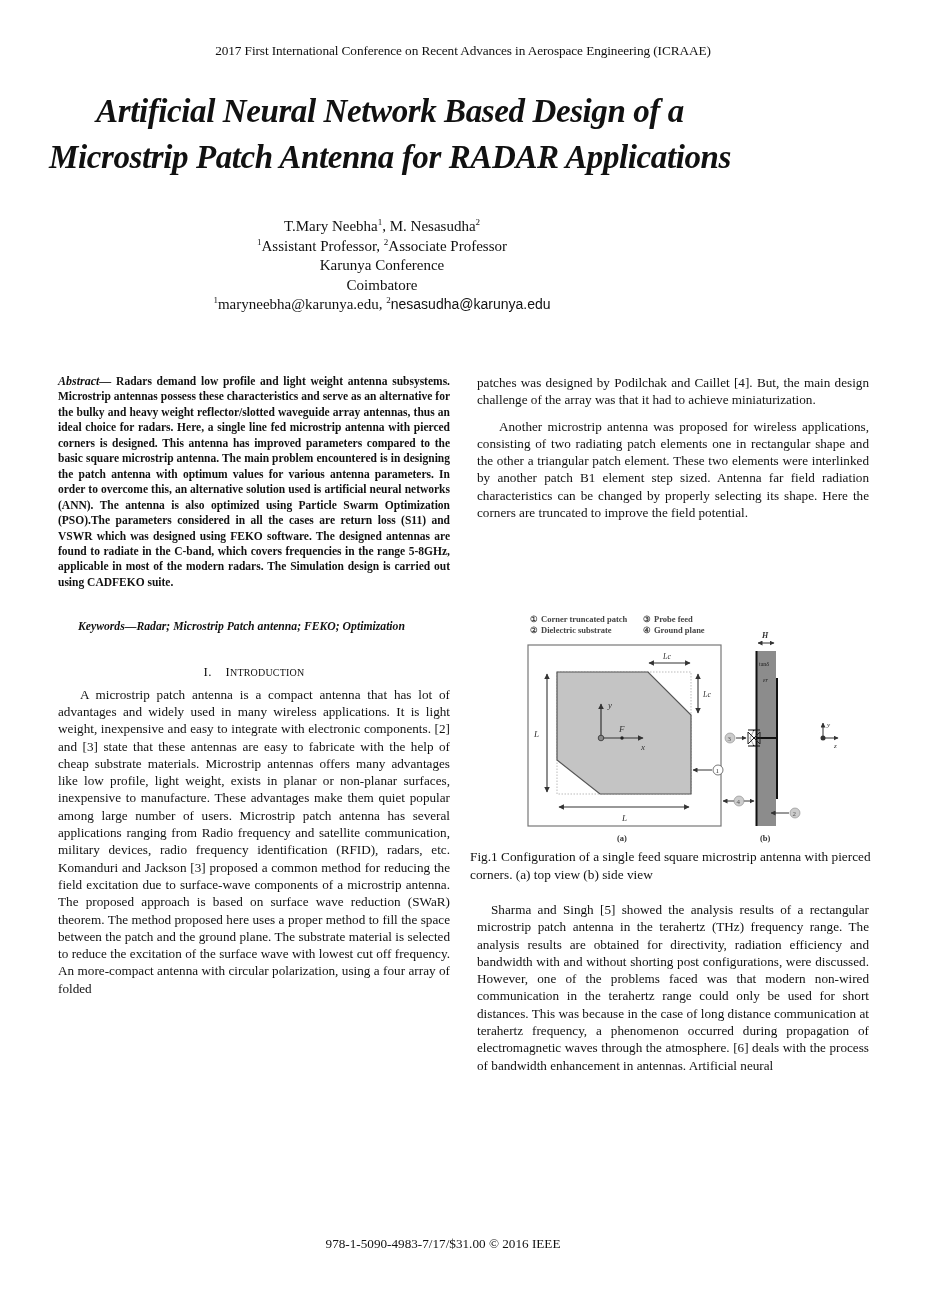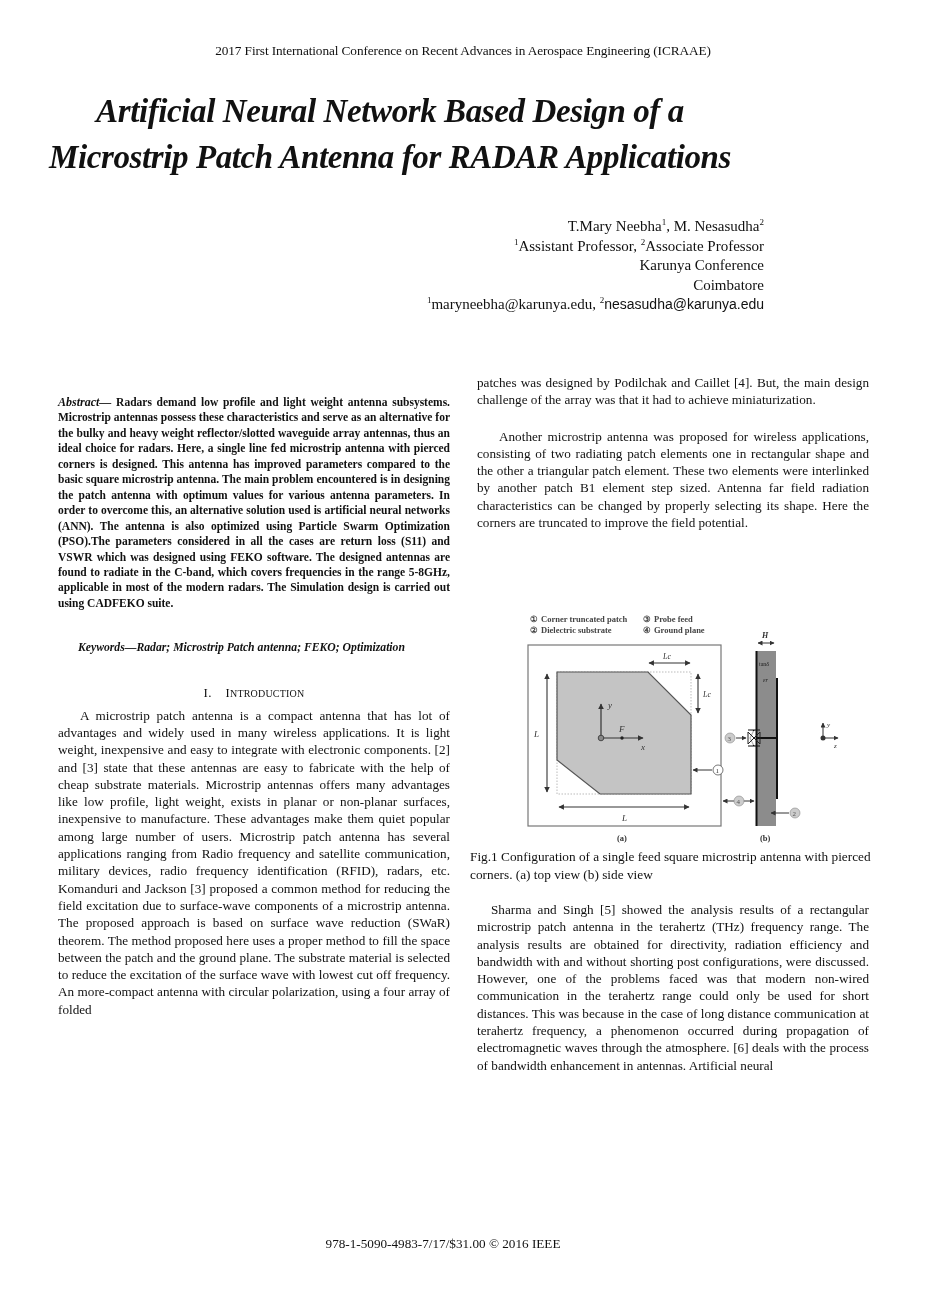--- a/index.html
+++ b/index.html
@@ -10,47 +10,47 @@
   .conf {
     position: absolute; top: 43px; left: 0; width: 926px; text-align: center;
     font-size: 13.3px; letter-spacing: -0.1px;
   }
   .title {
     position: absolute; top: 88px; left: 0; width: 780px; text-align: center;
     font-size: 33px; font-weight: bold; font-style: italic; line-height: 46px;
     letter-spacing: -0.4px;
   }
   .authors {
-    position: absolute; top: 217px; left: 0; width: 764px; text-align: right;
+    position: absolute; top: 217px; left: 0; width: 764px; text-align: center;
     font-size: 15px; line-height: 19.6px;
   }
   .authors sup { font-size: 9px; vertical-align: 6px; line-height: 0; }
   .col {
     position: absolute; width: 392px; font-size: 13.2px; line-height: 17.3px;
     text-align: justify;
   }
-  .col-left { left: 58px; top: 395px; }
+  .col-left { left: 58px; top: 374px; }
   .col-right { left: 477px; top: 374px; }
   .abstract {
     font-weight: bold; font-size: 11.5px; line-height: 15.45px; text-align: justify;
     margin: 0;
   }
   .abstract .lead { font-style: italic; font-size: 12px; }
   .keywords {
     margin: 29px 0 8px 0; font-weight: bold; font-style: italic; font-size: 11.7px;
     line-height: 16px; text-align: justify; text-indent: 20px;
   }
   .section-heading {
     margin: 28px 0 4px 0; text-align: center; font-size: 13px; letter-spacing: 0.2px;
   }
   .section-heading .num { margin-right: 14px; }
   .section-heading .sc { font-size: 12.5px; }
   .section-heading .sc small { font-size: 10px; }
   p.body { margin: 0; text-indent: 22px; }
-  p.body + p.body { margin-top: 19px; }
+  p.body + p.body { margin-top: 9px; }
   .fig {
     position: absolute; left: 477px; top: 605px; width: 392px; height: 240px;
   }
   .caption {
     position: absolute; left: 470px; top: 848px; width: 405px; 
     font-size: 13.3px; line-height: 17.5px;
   }
   .col-right-2 { left: 477px; top: 901px; }
   .footer {
     position: absolute; top: 1236px; left: 0; width: 886px; text-align: center;

